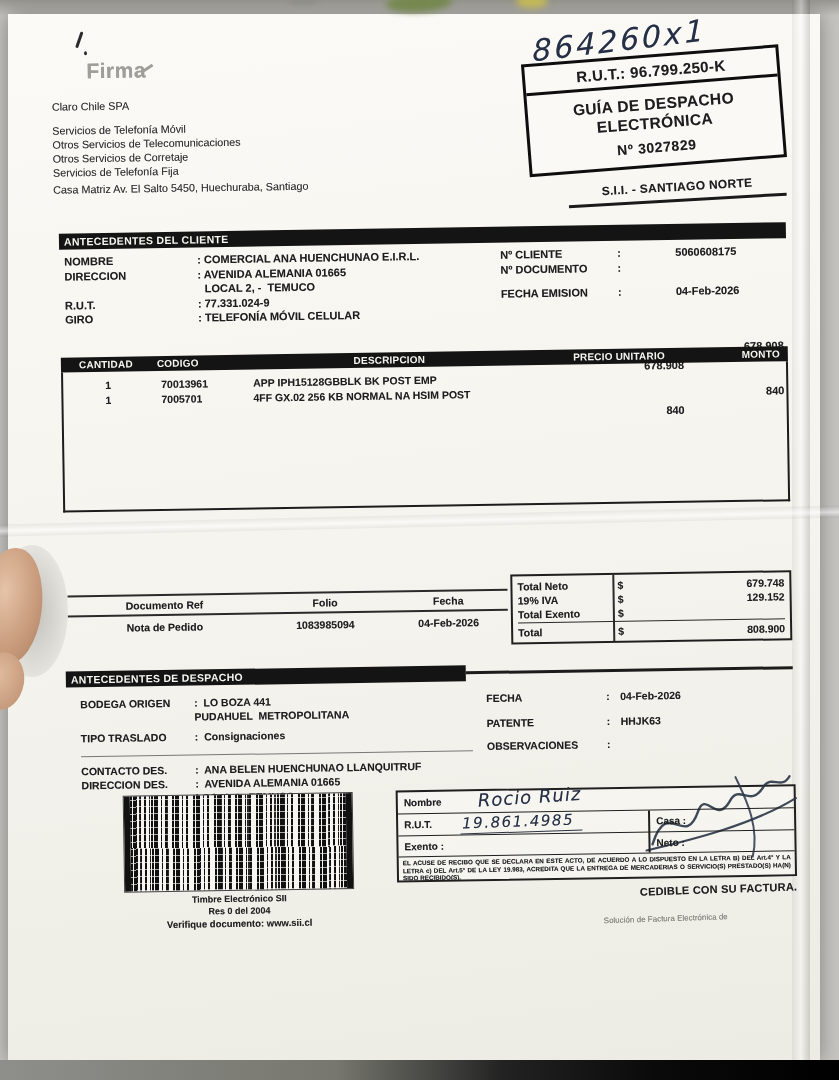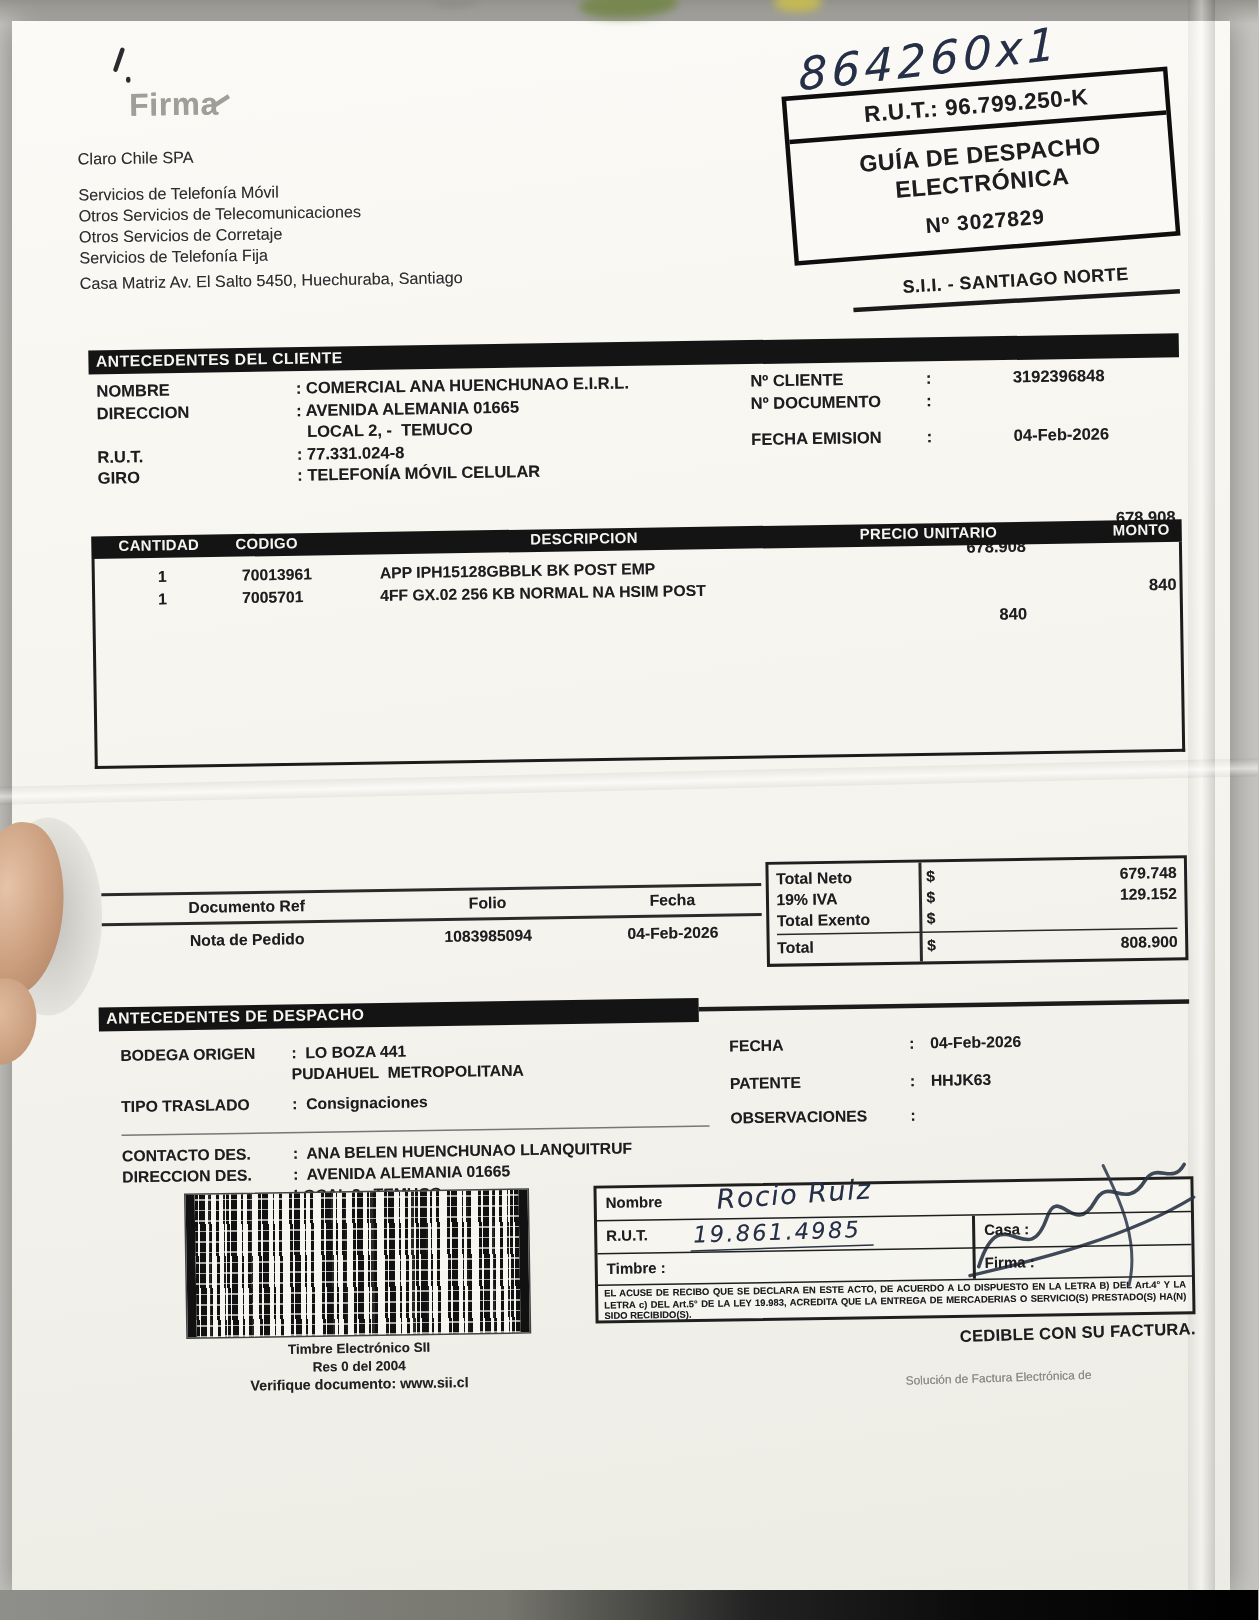--- a/index.html
+++ b/index.html
@@ -213,31 +213,31 @@
         <div class="frow">
           <span class="flabel">DIRECCION</span>
           <span class="fval">: AVENIDA ALEMANIA 01665</span>
         </div>
         <div class="frow">
           <span class="flabel"></span>
           <span class="fval indent">LOCAL 2, -  TEMUCO</span>
         </div>
         <div class="frow">
           <span class="flabel">R.U.T.</span>
-          <span class="fval">: 77.331.024-8</span>
+          <span class="fval">: 77.331.024-9</span>
         </div>
         <div class="frow">
           <span class="flabel">GIRO</span>
           <span class="fval">: TELEFONÍA MÓVIL CELULAR</span>
         </div>
         <div class="col-right">
           <div class="frow">
             <span class="flabel">Nº CLIENTE</span>
             <span class="colon">:</span>
-            <span class="fval">3192396848</span>
+            <span class="fval">5060608175</span>
           </div>
           <div class="frow">
             <span class="flabel">Nº DOCUMENTO</span>
             <span class="colon">:</span>
             <span class="fval"></span>
           </div>
           <div class="frow gap">
             <span class="flabel">FECHA EMISION</span>
             <span class="colon">:</span>
             <span class="fval">04-Feb-2026</span>
@@ -384,22 +384,22 @@
       <div class="r1">
         <span>Nombre</span>
         <span class="hand hand-name">Rocio Ruiz</span>
       </div>
       <div class="r2">
         <span>R.U.T.</span>
         <span class="hand hand-rut">19.861.4985</span>
         <span class="side-label">Casa :</span>
       </div>
       <div class="r3">
-        <span>Timbre :</span>
-        <span class="side-label">Firma :</span>
+        <span>Exento :</span>
+        <span class="side-label">Neto :</span>
       </div>
       <div class="recv-legal">EL ACUSE DE RECIBO QUE SE DECLARA EN ESTE ACTO, DE ACUERDO A LO DISPUESTO EN LA LETRA B) DEL Art.4° Y LA LETRA c) DEL Art.5° DE LA LEY 19.983, ACREDITA QUE LA ENTREGA DE MERCADERIAS O SERVICIO(S) PRESTADO(S) HA(N) SIDO RECIBIDO(S).</div>
     </div>
 
     <div class="cedible">CEDIBLE CON SU FACTURA.</div>
     <div class="solucion">Solución de Factura Electrónica de</div>
 
   </div>
 
   <div class="thumb-shadow"></div>

